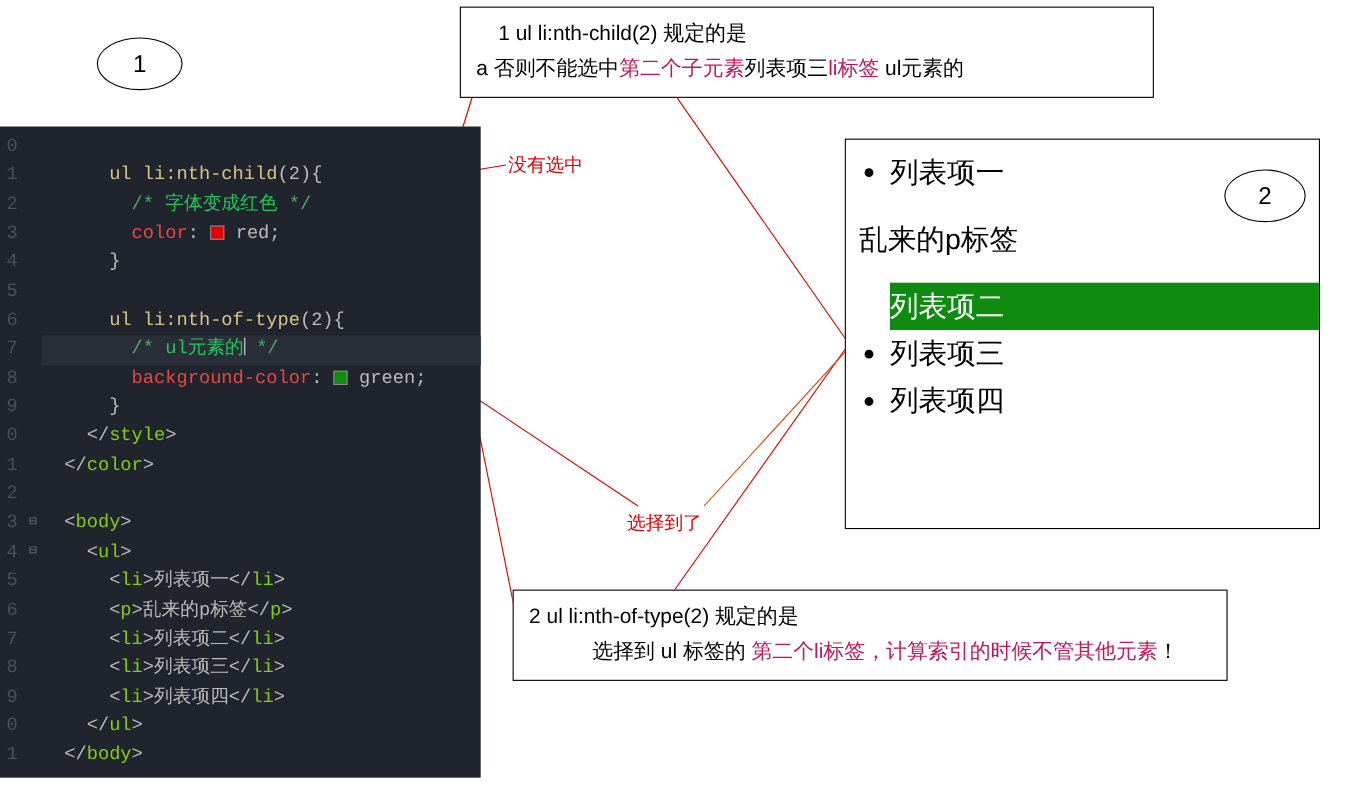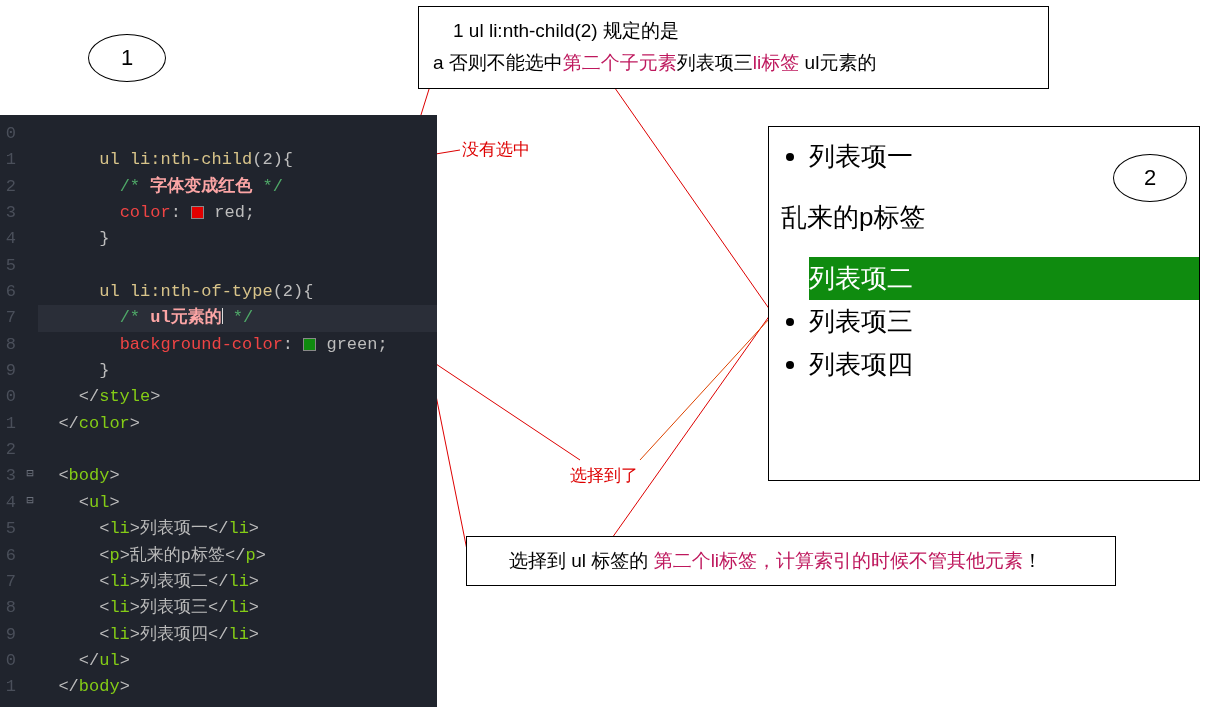--- a/index.html
+++ b/index.html
@@ -59,21 +59,21 @@
   }
   .code { flex: 1; padding-right: 10px; }
   .hl-cursor-line .code { background: #2a2e38; }
   .tok-sel   { color: #d8c48a; }
   .tok-tag   { color: #84cc16; }
   .tok-punc  { color: #bdbdbd; }
   .tok-brace { color: #bdbdbd; }
   .tok-prop  { color: #ef4444; }
   .tok-val   { color: #bdbdbd; }
   .tok-com   { color: #4fa968; }
-  .tok-comcn { color: #fca5a5; font-weight: bold; }
+  .tok-comcn { color: #22c55e; }
   .swatch {
     display: inline-block;
     width: 13px; height: 13px;
     border: 1px solid #888;
     vertical-align: -2px;
   }
   .caret {
     display: inline-block;
     width: 1px; height: 16px; background: #ddd;
     vertical-align: -2px;
@@ -205,21 +205,24 @@
   <div class="abs note-box" style="left:418px; top:6px; width:631px;">
     <div style="padding-left:20px;">
       <span>1 ul li:nth-child(2) 规定的是</span>
     </div>
     <div>
       <span>a 否则不能选中</span><span class="red">第二个子元素</span><span>列表项三</span><span class="red">li标签</span><span>   ul元素的</span>
     </div>
   </div>
 
   <div class="abs note-box" style="left:466px; top:536px; width:650px;">
-    <div style="padding-left:28px;">
+    <div>
+      <span>2 ul li:nth-of-type(2) 规定的是</span>
+    </div>
+    <div style="padding-left:28px;text-align:center;">
       <span>选择到 ul 标签的 </span><span class="red">第二个li标签，计算索引的时候不管其他元素</span><span>！</span>
     </div>
   </div>
 
   <div class="abs output-panel" style="left:768px; top:126px; width:432px; height:355px;">
     <ul class="out-ul">
       <li>列表项一</li>
     </ul>
     <p class="out-p">乱来的p标签</p>
     <ul class="out-ul">

